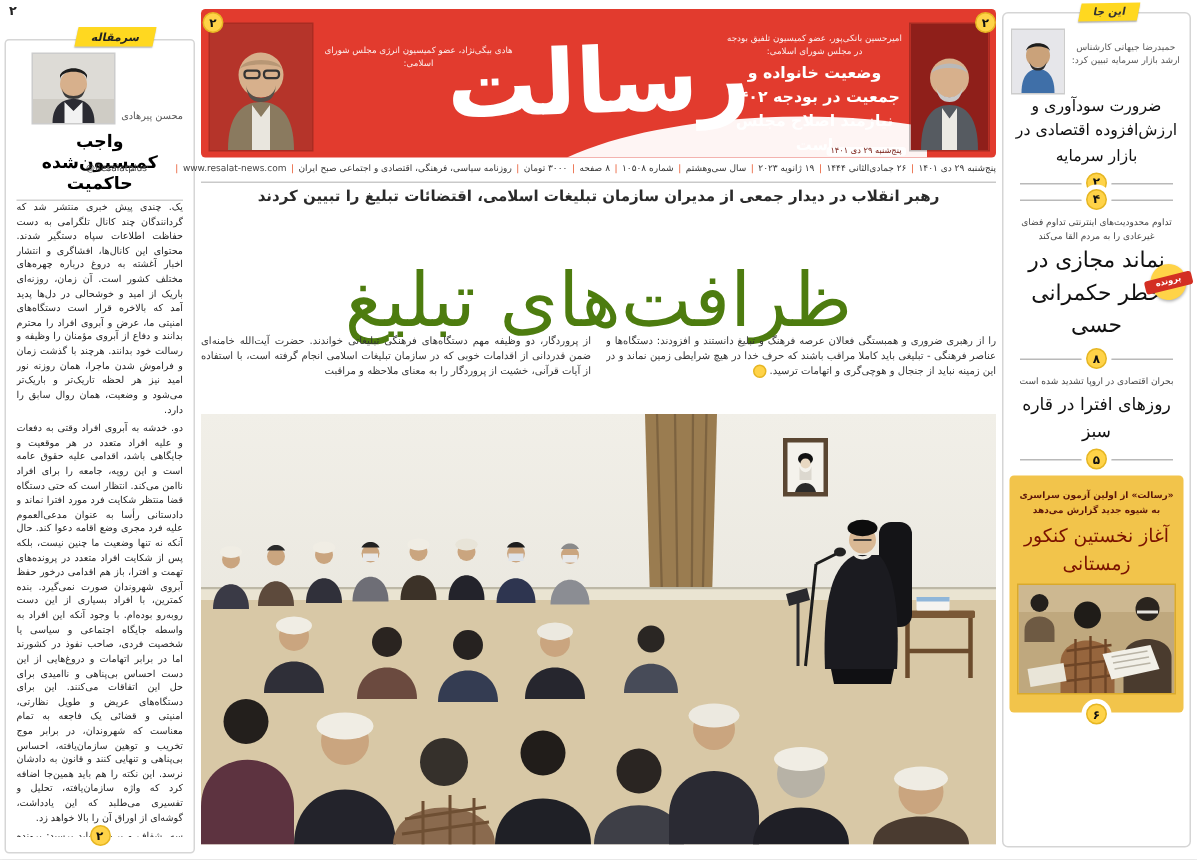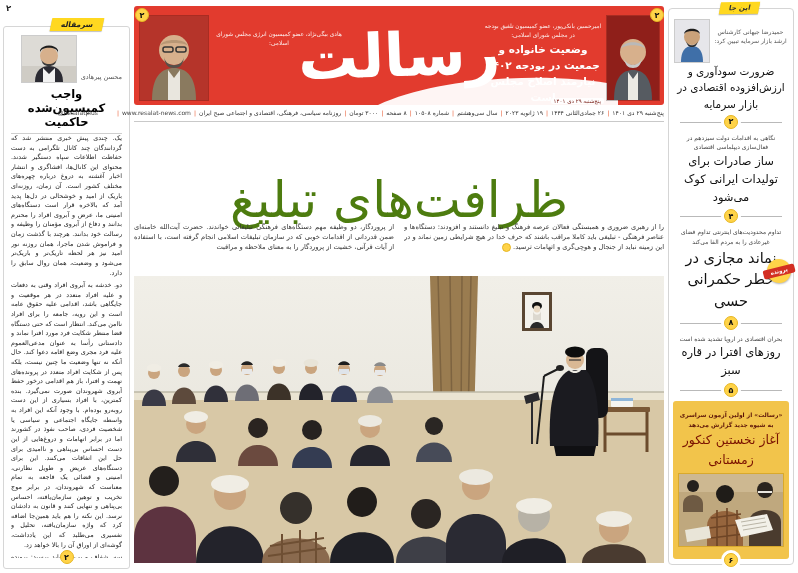--- a/index.html
+++ b/index.html
@@ -172,20 +172,21 @@
     <span class="ltr">www.resalat-news.com</span>
     <span class="sep">|</span>
     <span class="soc"></span>
     <span class="soc"></span>
     <span class="soc"></span>
     <span class="soc"></span>
     <span class="ltr">@Resalatplus</span>
   </div>
   <div class="dl-rule"></div>
 
+  <div class="kicker">رهبر انقلاب در دیدار جمعی از مدیران سازمان تبلیغات اسلامی، اقتضائات تبلیغ را تبیین کردند</div>
   <div class="headline">ظرافت‌های تبلیغ</div>
   <div class="lead-cols">
     <div class="lead-col"><span>را از رهبری ضروری و همبستگی فعالان عرصه فرهنگ و تبلیغ دانستند و افزودند: دستگاه‌ها و عناصر فرهنگی - تبلیغی باید کاملا مراقب باشند که حرف خدا در هیچ شرایطی زمین نماند و در این زمینه نباید از جنجال و هوچی‌گری و اتهامات ترسید.</span> <span class="endmark"></span></div>
     <div class="lead-col"><span>از پروردگار، دو وظیفه مهم دستگاه‌های فرهنگی تبلیغاتی خواندند. حضرت آیت‌الله خامنه‌ای ضمن قدردانی از اقدامات خوبی که در سازمان تبلیغات اسلامی انجام گرفته است، با استفاده از آیات قرآنی، خشیت از پروردگار را به معنای ملاحظه و مراقبت</span></div>
   </div>
 
   <svg class="main-photo" viewBox="0 0 530 287" preserveAspectRatio="none">
     <defs>
       <linearGradient id="wall" x1="0" y1="0" x2="0" y2="1">
         <stop offset="0" stop-color="#f1efe8"></stop>
@@ -359,24 +360,20 @@
           <path d="M9 14 C10 7 24 7 25 14 C23 10 11 10 9 14 Z" fill="#1d1d1d"></path>
           <path d="M11 20 C12 27 22 27 23 20 C22 26 20 27 17 27 C14 27 12 26 11 20 Z" fill="#2b2b2b"></path>
         </svg>
       </div>
       <div class="sb-title t-md">ضرورت سودآوری و ارزش‌افزوده اقتصادی در بازار سرمایه</div>
     </div>
     <div class="sb-sep">
       <div class="badge">۲</div>
     </div>
 
-    <div class="sb-item">
-      <div class="sb-kicker">نگاهی به اقدامات دولت سیزدهم در فعال‌سازی دیپلماسی اقتصادی</div>
-      <div class="sb-title t-lg">ساز صادرات برای تولیدات ایرانی کوک می‌شود</div>
-    </div>
     <div class="sb-sep">
       <div class="badge">۴</div>
     </div>
 
     <div class="sb-item">
       <div class="sb-kicker">تداوم محدودیت‌های اینترنتی تداوم فضای غیرعادی را به مردم القا می‌کند</div>
       <div class="sb-title t-xl">نماند مجازی در خطر حکمرانی حسی</div>
       <div class="sticker">
         <div class="band">پرونده</div>
       </div>

